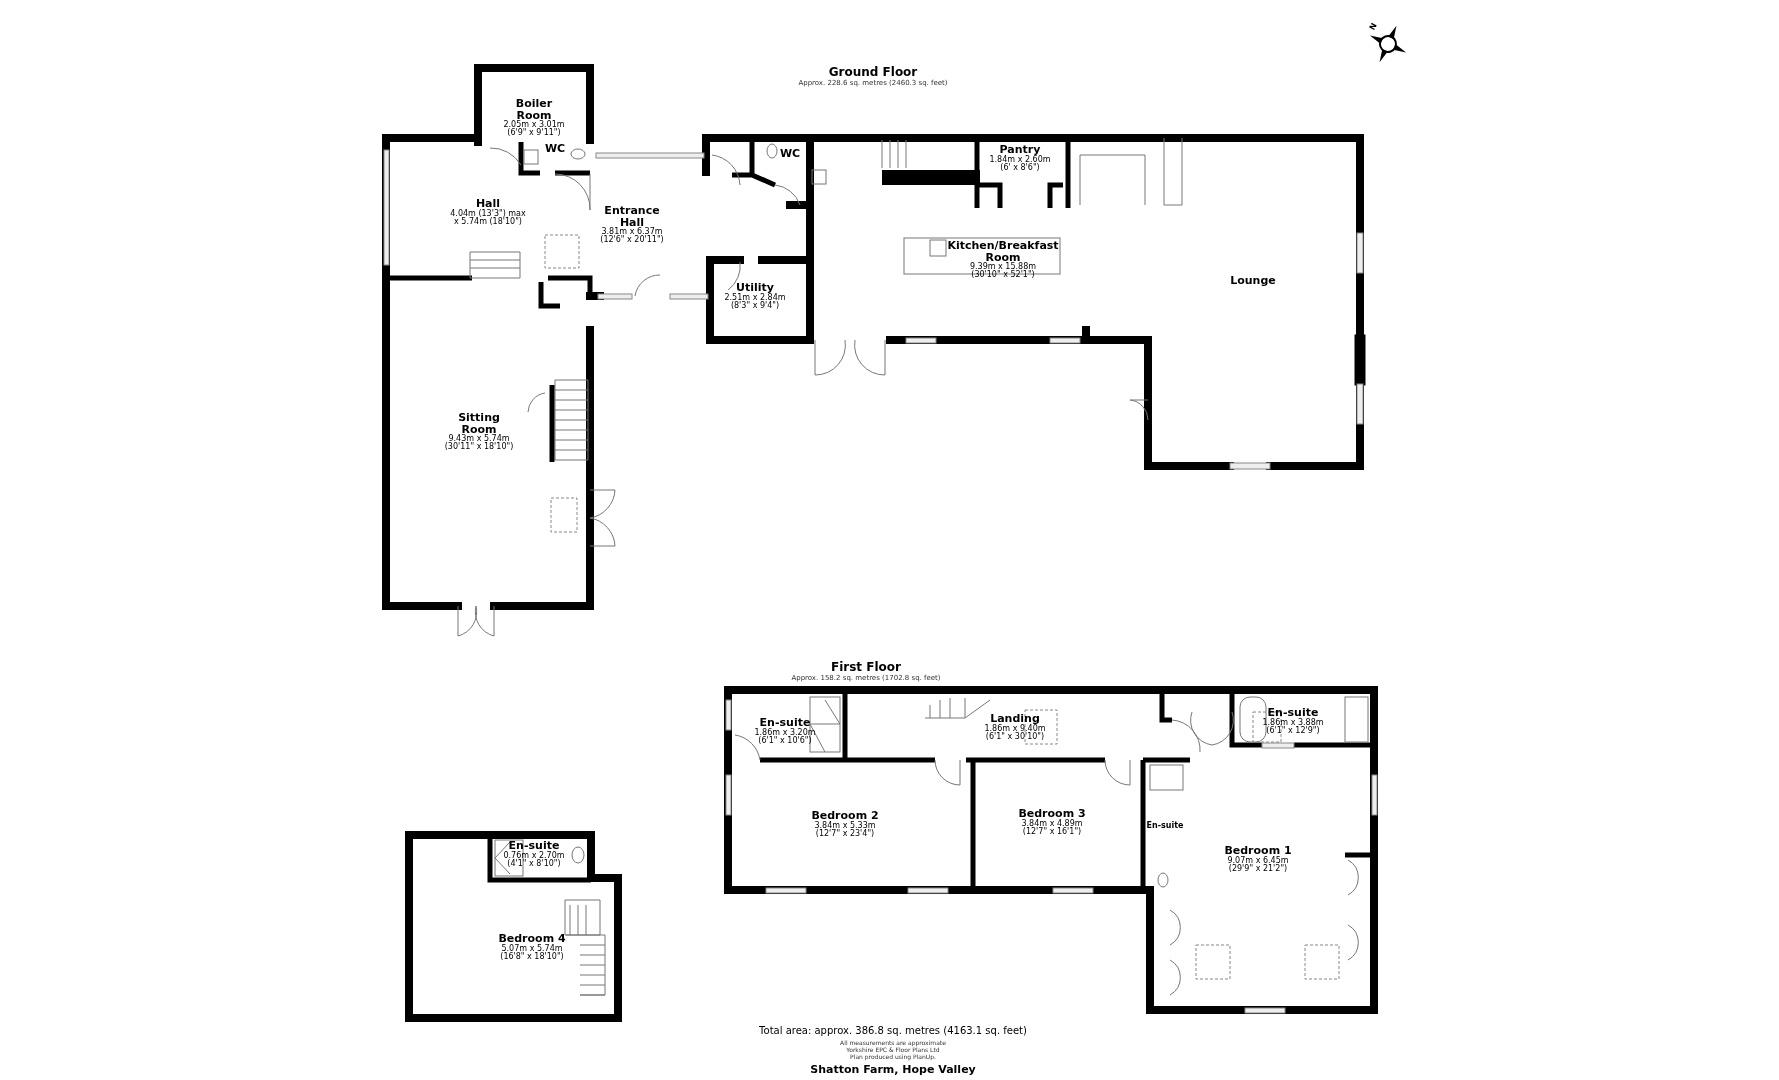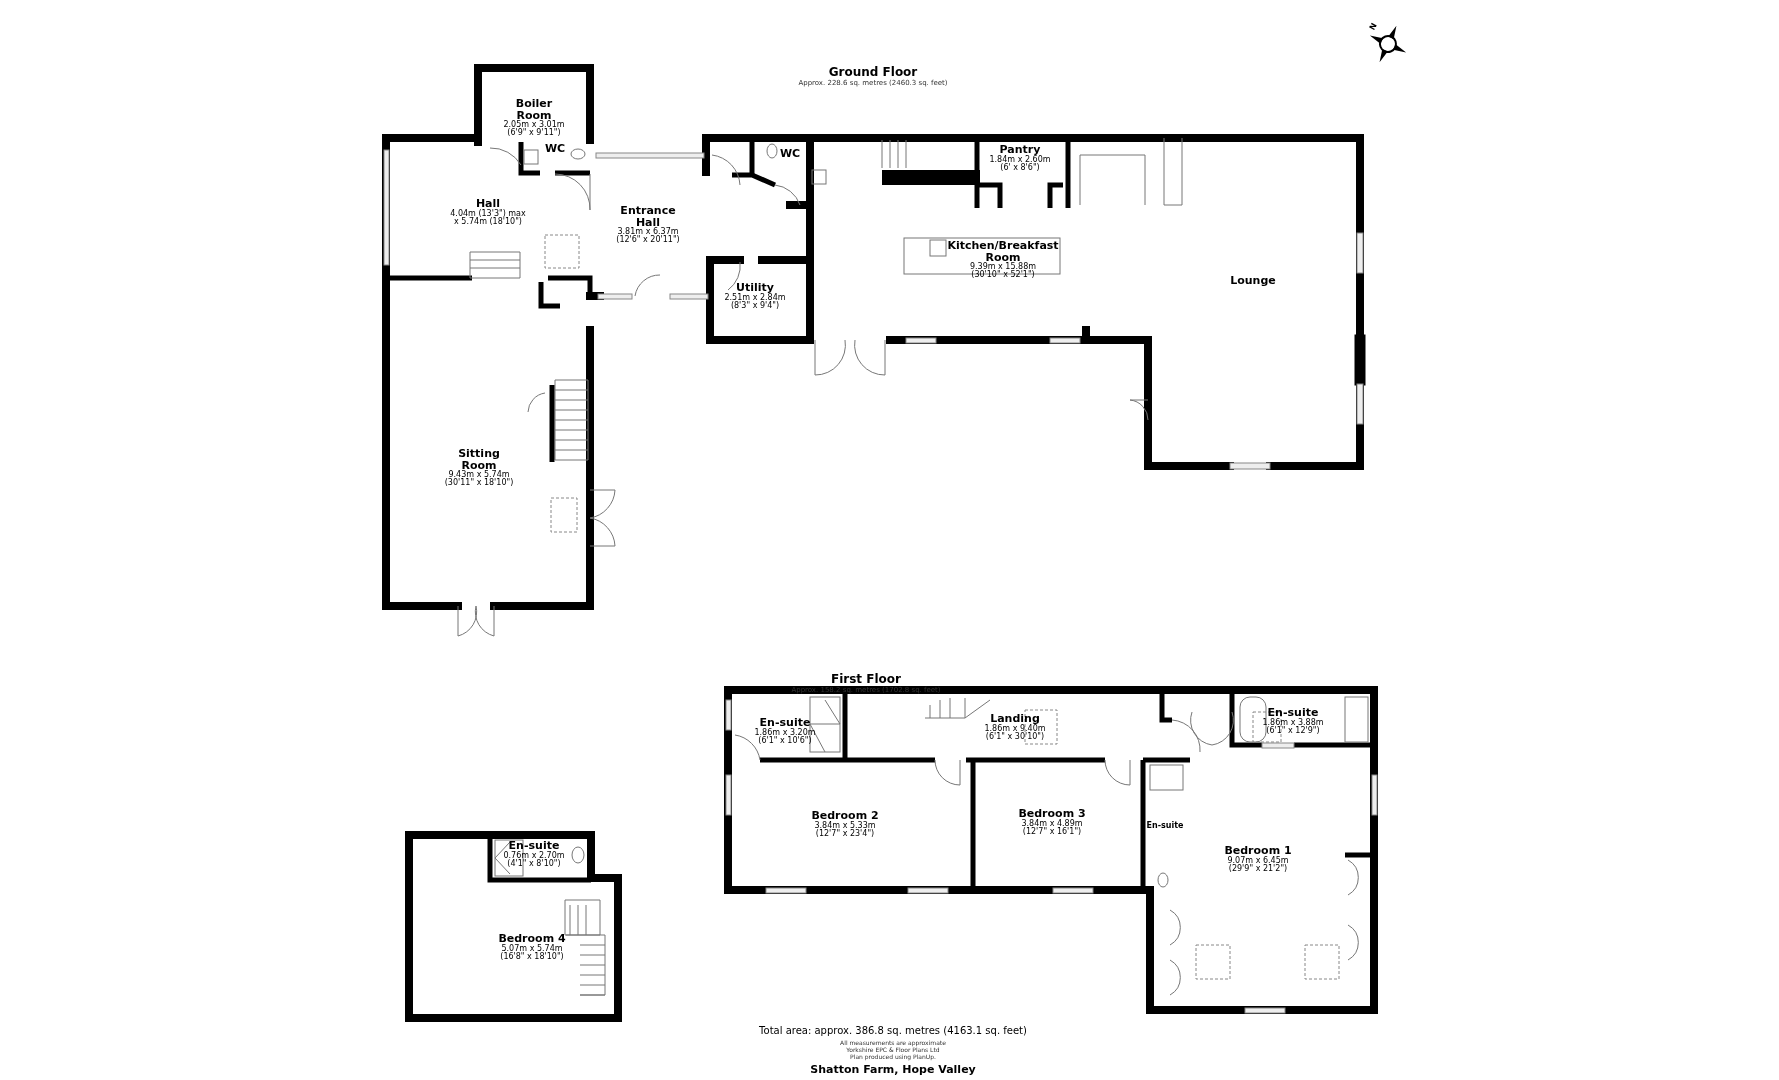--- a/index.html
+++ b/index.html
@@ -176,40 +176,40 @@
     <path d="M-3 -7 L0 -20 L3 -7 Z M7 -3 L20 0 L7 3 Z M-3 7 L0 20 L3 7 Z M-7 -3 L-20 0 L-7 3 Z" fill="#000"></path>
   </g>
 </svg>
 
 <div class="ft" style="left:1370px;top:22px;font-size:8px;font-weight:bold;transform:rotate(-60deg);">N</div>
 
 <div class="ft" style="left:873px;top:24px;margin-top:41px;">
   <div class="ftitle">Ground Floor</div>
   <div class="farea">Approx. 228.6 sq. metres (2460.3 sq. feet)</div>
 </div>
-<div class="ft" style="left:866px;top:660px;margin-top:12px;">
+<div class="ft" style="left:866px;top:660px;">
   <div class="ftitle">First Floor</div>
   <div class="farea">Approx. 158.2 sq. metres (1702.8 sq. feet)</div>
 </div>
 
 <div class="lbl" style="left:534px;top:82px;margin-top:16px;">
   <div class="rn">Boiler</div>
   <div class="rn">Room</div>
   <div class="rd">2.05m x 3.01m</div>
   <div class="rd">(6'9" x 9'11")</div>
 </div>
 <div class="lbl" style="left:555px;top:143px;">
   <div class="rn">WC</div>
 </div>
 <div class="lbl" style="left:488px;top:198px;">
   <div class="rn">Hall</div>
   <div class="rd">4.04m (13'3") max</div>
   <div class="rd">x 5.74m (18'10")</div>
 </div>
-<div class="lbl" style="left:648px;top:205px;">
+<div class="lbl" style="left:632px;top:205px;">
   <div class="rn">Entrance</div>
   <div class="rn">Hall</div>
   <div class="rd">3.81m x 6.37m</div>
   <div class="rd">(12'6" x 20'11")</div>
 </div>
 <div class="lbl" style="left:790px;top:148px;">
   <div class="rn">WC</div>
 </div>
 <div class="lbl" style="left:755px;top:282px;">
   <div class="rn">Utility</div>
@@ -223,21 +223,21 @@
 </div>
 <div class="lbl" style="left:1003px;top:240px;">
   <div class="rn">Kitchen/Breakfast</div>
   <div class="rn">Room</div>
   <div class="rd">9.39m x 15.88m</div>
   <div class="rd">(30'10" x 52'1")</div>
 </div>
 <div class="lbl" style="left:1253px;top:275px;">
   <div class="rn">Lounge</div>
 </div>
-<div class="lbl" style="left:479px;top:412px;margin-top:36px;">
+<div class="lbl" style="left:479px;top:412px;">
   <div class="rn">Sitting</div>
   <div class="rn">Room</div>
   <div class="rd">9.43m x 5.74m</div>
   <div class="rd">(30'11" x 18'10")</div>
 </div>
 
 <div class="lbl" style="left:785px;top:717px;">
   <div class="rn">En-suite</div>
   <div class="rd">1.86m x 3.20m</div>
   <div class="rd">(6'1" x 10'6")</div>

